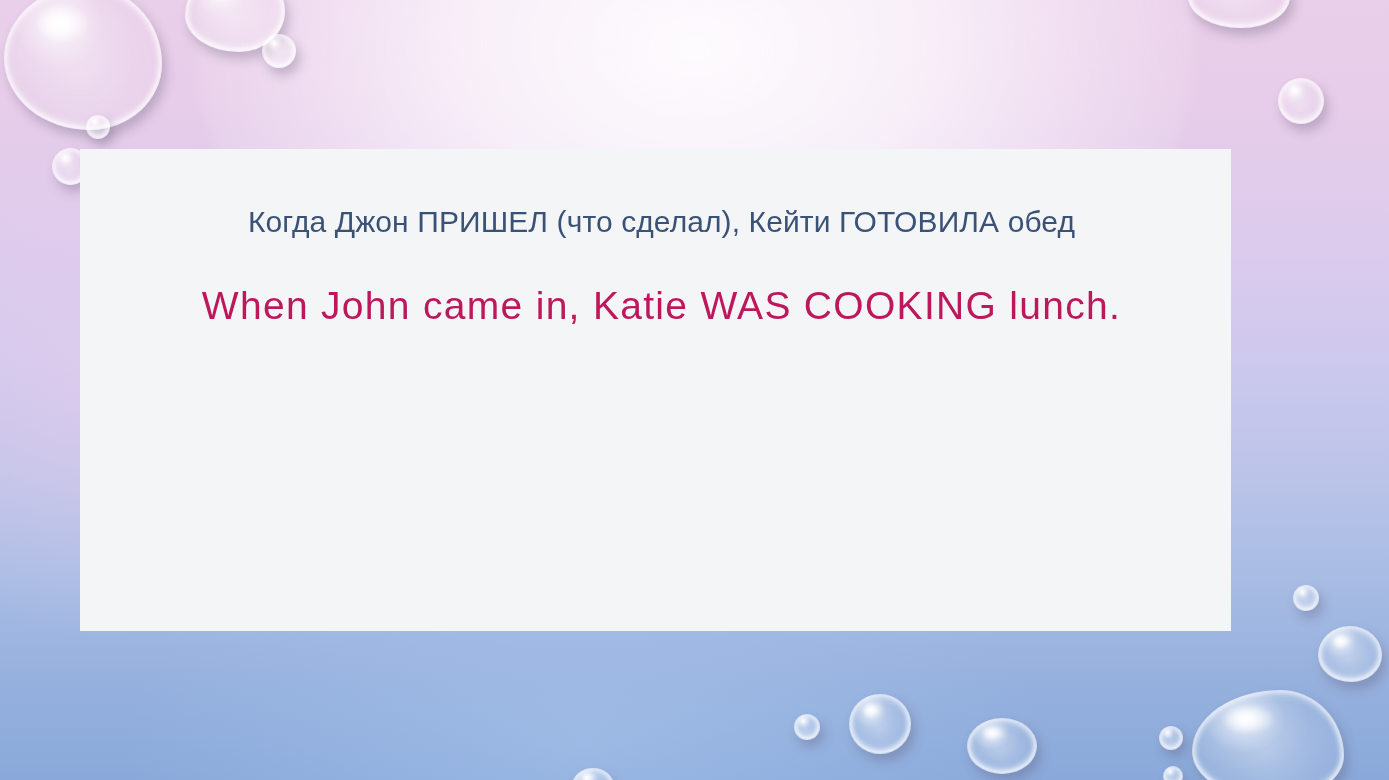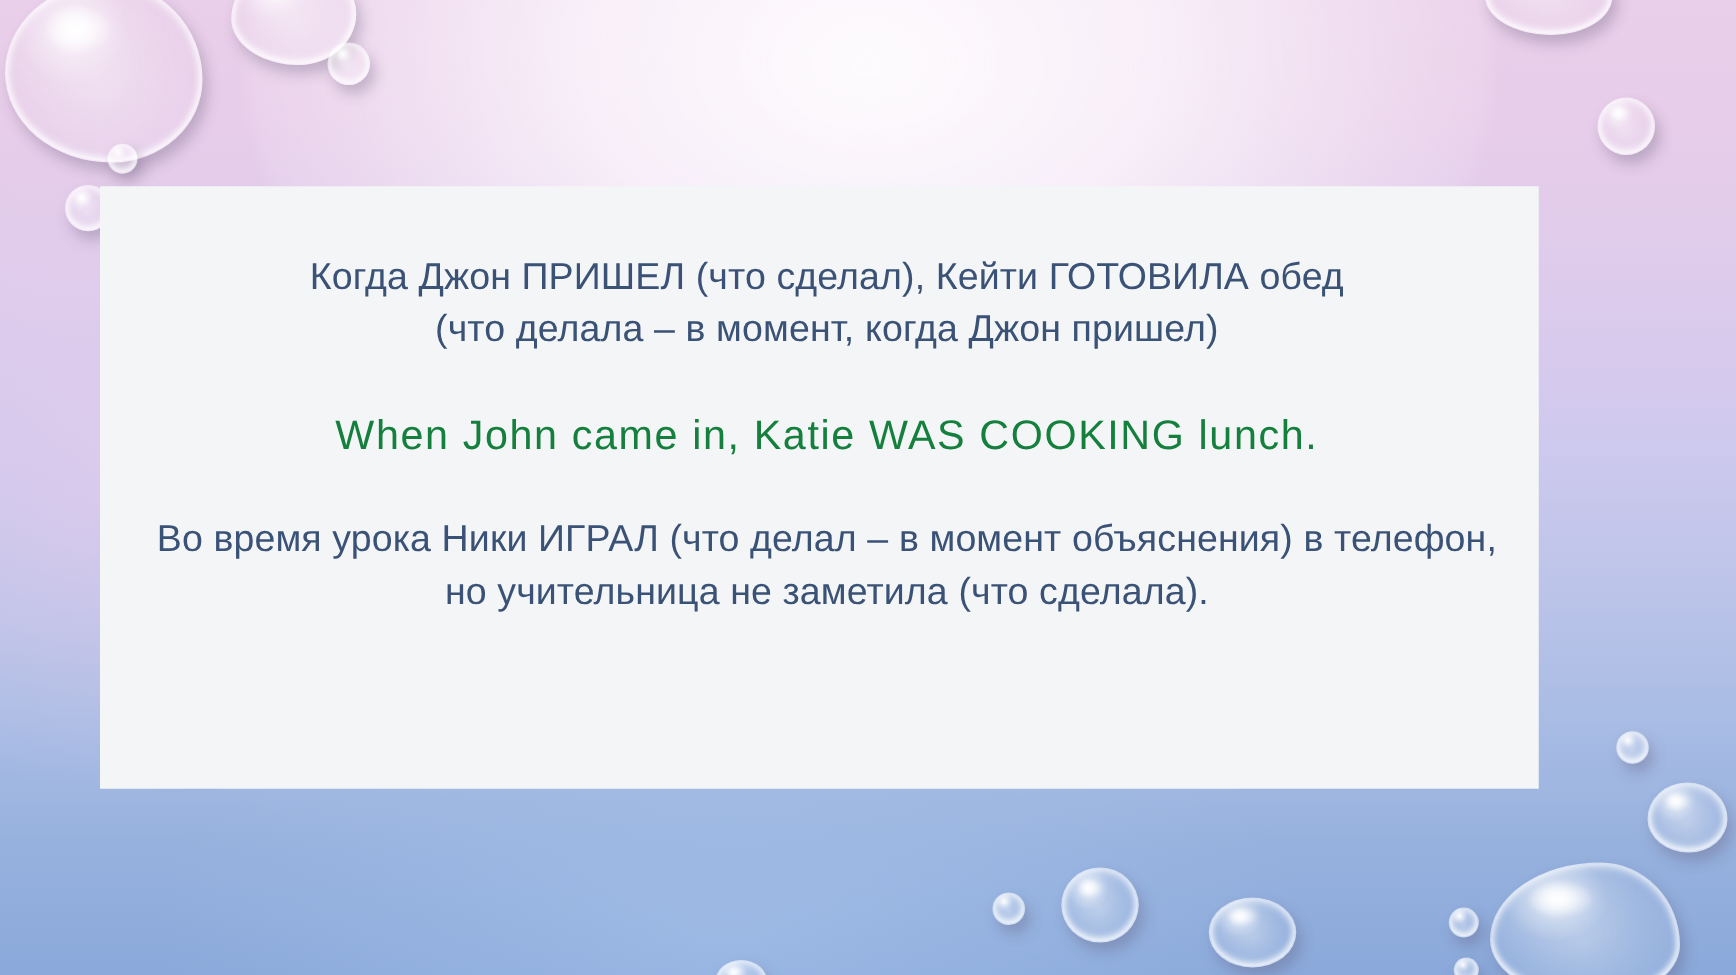--- a/index.html
+++ b/index.html
@@ -123,22 +123,22 @@
     margin: 0;
     white-space: pre-wrap;
   }
   .ru {
     color: #3b5277;
     font-size: 30px;
     line-height: 42px;
     letter-spacing: 0.1px;
   }
   .en {
-    color: #15803d;
-    font-size: 33px;
+    color: #be185d;
+    font-size: 39px;
     line-height: 42px;
     letter-spacing: 1.3px;
   }
   .spacer {
     height: 42px;
   }
   .spacer-sm { height: 40px; }
 </style>
 </head>
 <body>
@@ -167,32 +167,28 @@
 
   <div class="drop" style="left:849px; top:694px; width:60px; height:58px;"></div>
   <div class="drop" style="left:794px; top:714px; width:24px; height:24px;"></div>
   <div class="drop" style="left:967px; top:718px; width:68px; height:54px; border-radius:50%;"></div>
   <div class="drop" style="left:572px; top:768px; width:40px; height:34px;"></div>
 
   <div id="panel">
 
     <div>
       <p class="line ru">Когда Джон ПРИШЕЛ (что сделал), Кейти ГОТОВИЛА обед</p>
-      <p class="line ru">(что делала – в момент, когда Джон пришел)</p>
     </div>
 
     <div class="spacer"></div>
 
     <div>
       <p class="line en">When John came in, Katie WAS COOKING lunch.</p>
     </div>
 
     <div class="spacer"></div>
 
-    <div>
-      <p class="line ru">Во время урока Ники ИГРАЛ (что делал – в момент объяснения) в телефон, но учительница не заметила (что сделала).</p>
-    </div>
 
     <div class="spacer-sm"></div>
 
 
   </div>
 </div>
 
 </body></html>

